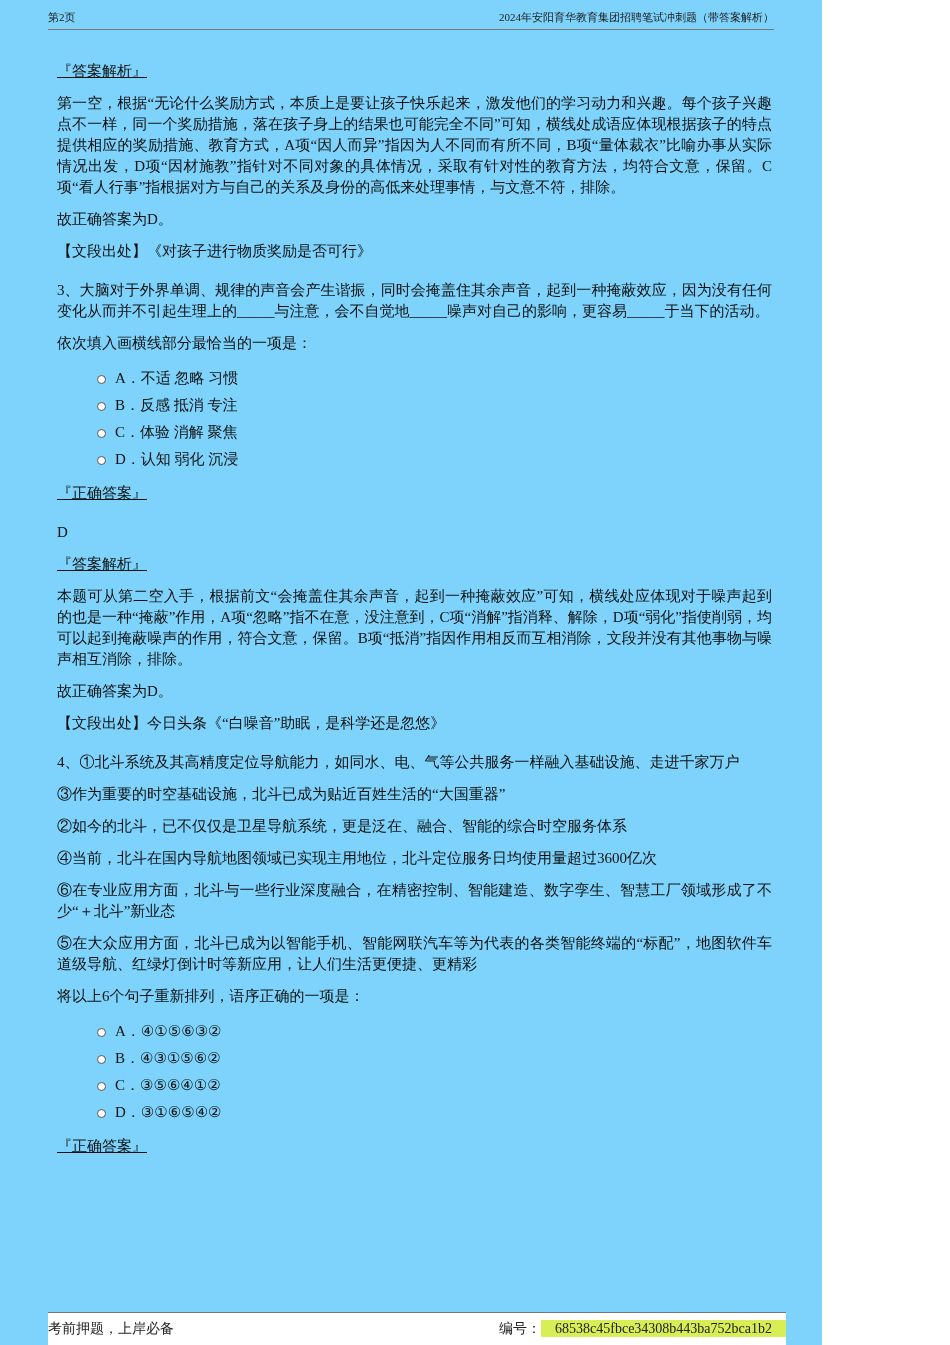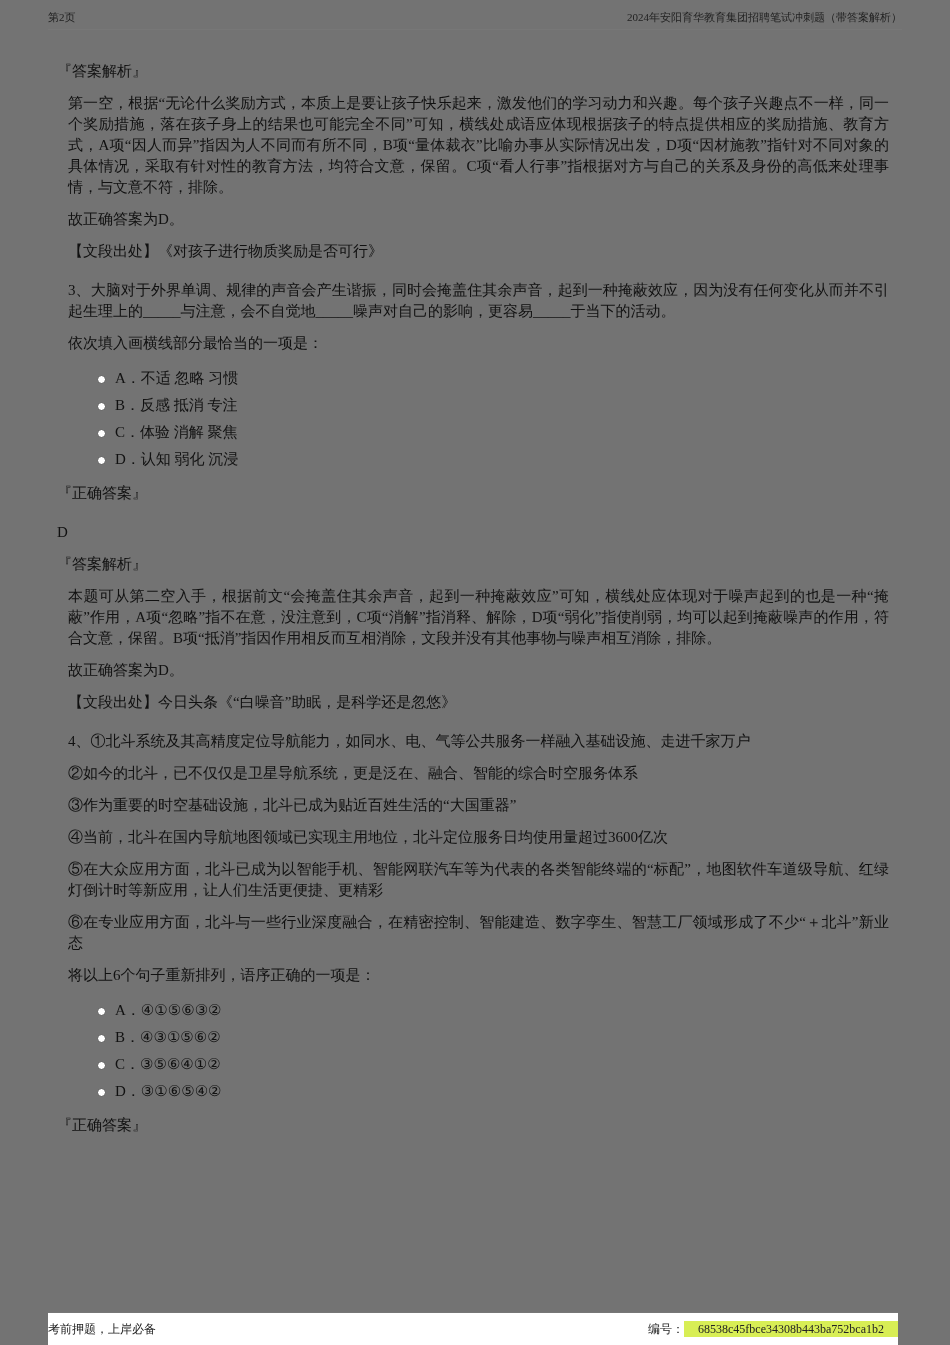--- a/index.html
+++ b/index.html
@@ -1,47 +1,47 @@
 <!DOCTYPE html>
 <html><head>
 <meta charset="utf-8">
 <style>
   * { box-sizing: border-box; }
   html, body { margin: 0; padding: 0; background: #ffffff; }
   .page {
-    width: 950px; height: 1345px; position: relative; background: #737373;
+    width: 822px; height: 1345px; position: relative; background: #7dd3fc;
     font-family: "Liberation Serif", serif; color: #111111; overflow: hidden;
   }
   .header {
     position: absolute; top: 0; left: 48px; right: 48px; height: 30px;
     display: flex; align-items: flex-end; justify-content: space-between;
     border-bottom: 1px solid #777; padding-bottom: 4px;
     font-size: 11px; color: #222;
   }
   .content {
     position: absolute; top: 30px; bottom: 34px; left: 57px; right: 50px;
     padding-top: 20px; overflow: hidden;
     font-size: 15px; line-height: 21px; text-align: justify;
   }
-  .para { margin: 11px 11px; }
-  .head-line { margin: 11px 0; }
+  .para { margin: 11px 0; }
+  .head-line { margin: 11px 0; text-decoration: underline; }
   .head-line.tight { margin: 10px 0 18px; }
   .stem { margin-top: 18px; font-family: Liberation Serif, serif; }
   .answer-letter { margin: 3px 0 10px; }
   .options { margin: 8px 0 10px; }
   .option { display: flex; align-items: center; padding-left: 40px; height: 27px; }
   .radio {
     width: 9px; height: 9px; border: 1px solid #555; border-radius: 50%;
     margin-right: 9px; flex: none; background: #fff; margin-top: 2px;
   }
   .opt-label { flex: none; }
   .footer {
-    position: absolute; bottom: 0; left: 48px; right: 52px; height: 33px;
+    position: absolute; bottom: 0; left: 48px; right: 36px; height: 33px;
     border-top: 1px solid #777; display: flex; justify-content: space-between;
-    align-items: center; font-size: 12px; background: #fff; color: #222;
+    align-items: center; font-size: 14px; background: #fff; color: #222;
   }
   .code-highlight { background: #d8ee55; padding: 1px 14px; }
 </style>
 </head>
 <body>
 
 <div class="page">
 
   <div class="header">
     <span>第2页</span>
@@ -83,25 +83,25 @@
 
     <div class="head-line tight">『正确答案』</div>
     <div class="answer-letter">D</div>
 
     <div class="head-line">『答案解析』</div>
     <p class="para">本题可从第二空入手，根据前文“会掩盖住其余声音，起到一种掩蔽效应”可知，横线处应体现对于噪声起到的也是一种“掩蔽”作用，A项“忽略”指不在意，没注意到，C项“消解”指消释、解除，D项“弱化”指使削弱，均可以起到掩蔽噪声的作用，符合文意，保留。B项“抵消”指因作用相反而互相消除，文段并没有其他事物与噪声相互消除，排除。</p>
     <p class="para">故正确答案为D。</p>
     <p class="para">【文段出处】今日头条《“白噪音”助眠，是科学还是忽悠》</p>
 
     <p class="para stem">4、①北斗系统及其高精度定位导航能力，如同水、电、气等公共服务一样融入基础设施、走进千家万户</p>
+    <p class="para">③作为重要的时空基础设施，北斗已成为贴近百姓生活的“大国重器”</p>
     <p class="para">②如今的北斗，已不仅仅是卫星导航系统，更是泛在、融合、智能的综合时空服务体系</p>
-    <p class="para">③作为重要的时空基础设施，北斗已成为贴近百姓生活的“大国重器”</p>
     <p class="para">④当前，北斗在国内导航地图领域已实现主用地位，北斗定位服务日均使用量超过3600亿次</p>
+    <p class="para">⑥在专业应用方面，北斗与一些行业深度融合，在精密控制、智能建造、数字孪生、智慧工厂领域形成了不少“＋北斗”新业态</p>
     <p class="para">⑤在大众应用方面，北斗已成为以智能手机、智能网联汽车等为代表的各类智能终端的“标配”，地图软件车道级导航、红绿灯倒计时等新应用，让人们生活更便捷、更精彩</p>
-    <p class="para">⑥在专业应用方面，北斗与一些行业深度融合，在精密控制、智能建造、数字孪生、智慧工厂领域形成了不少“＋北斗”新业态</p>
     <p class="para">将以上6个句子重新排列，语序正确的一项是：</p>
 
     <div class="options">
       <div class="option">
         <span class="radio"></span>
         <span class="opt-label">A．</span>
         <span class="opt-text">④①⑤⑥③②</span>
       </div>
       <div class="option">
         <span class="radio"></span>

